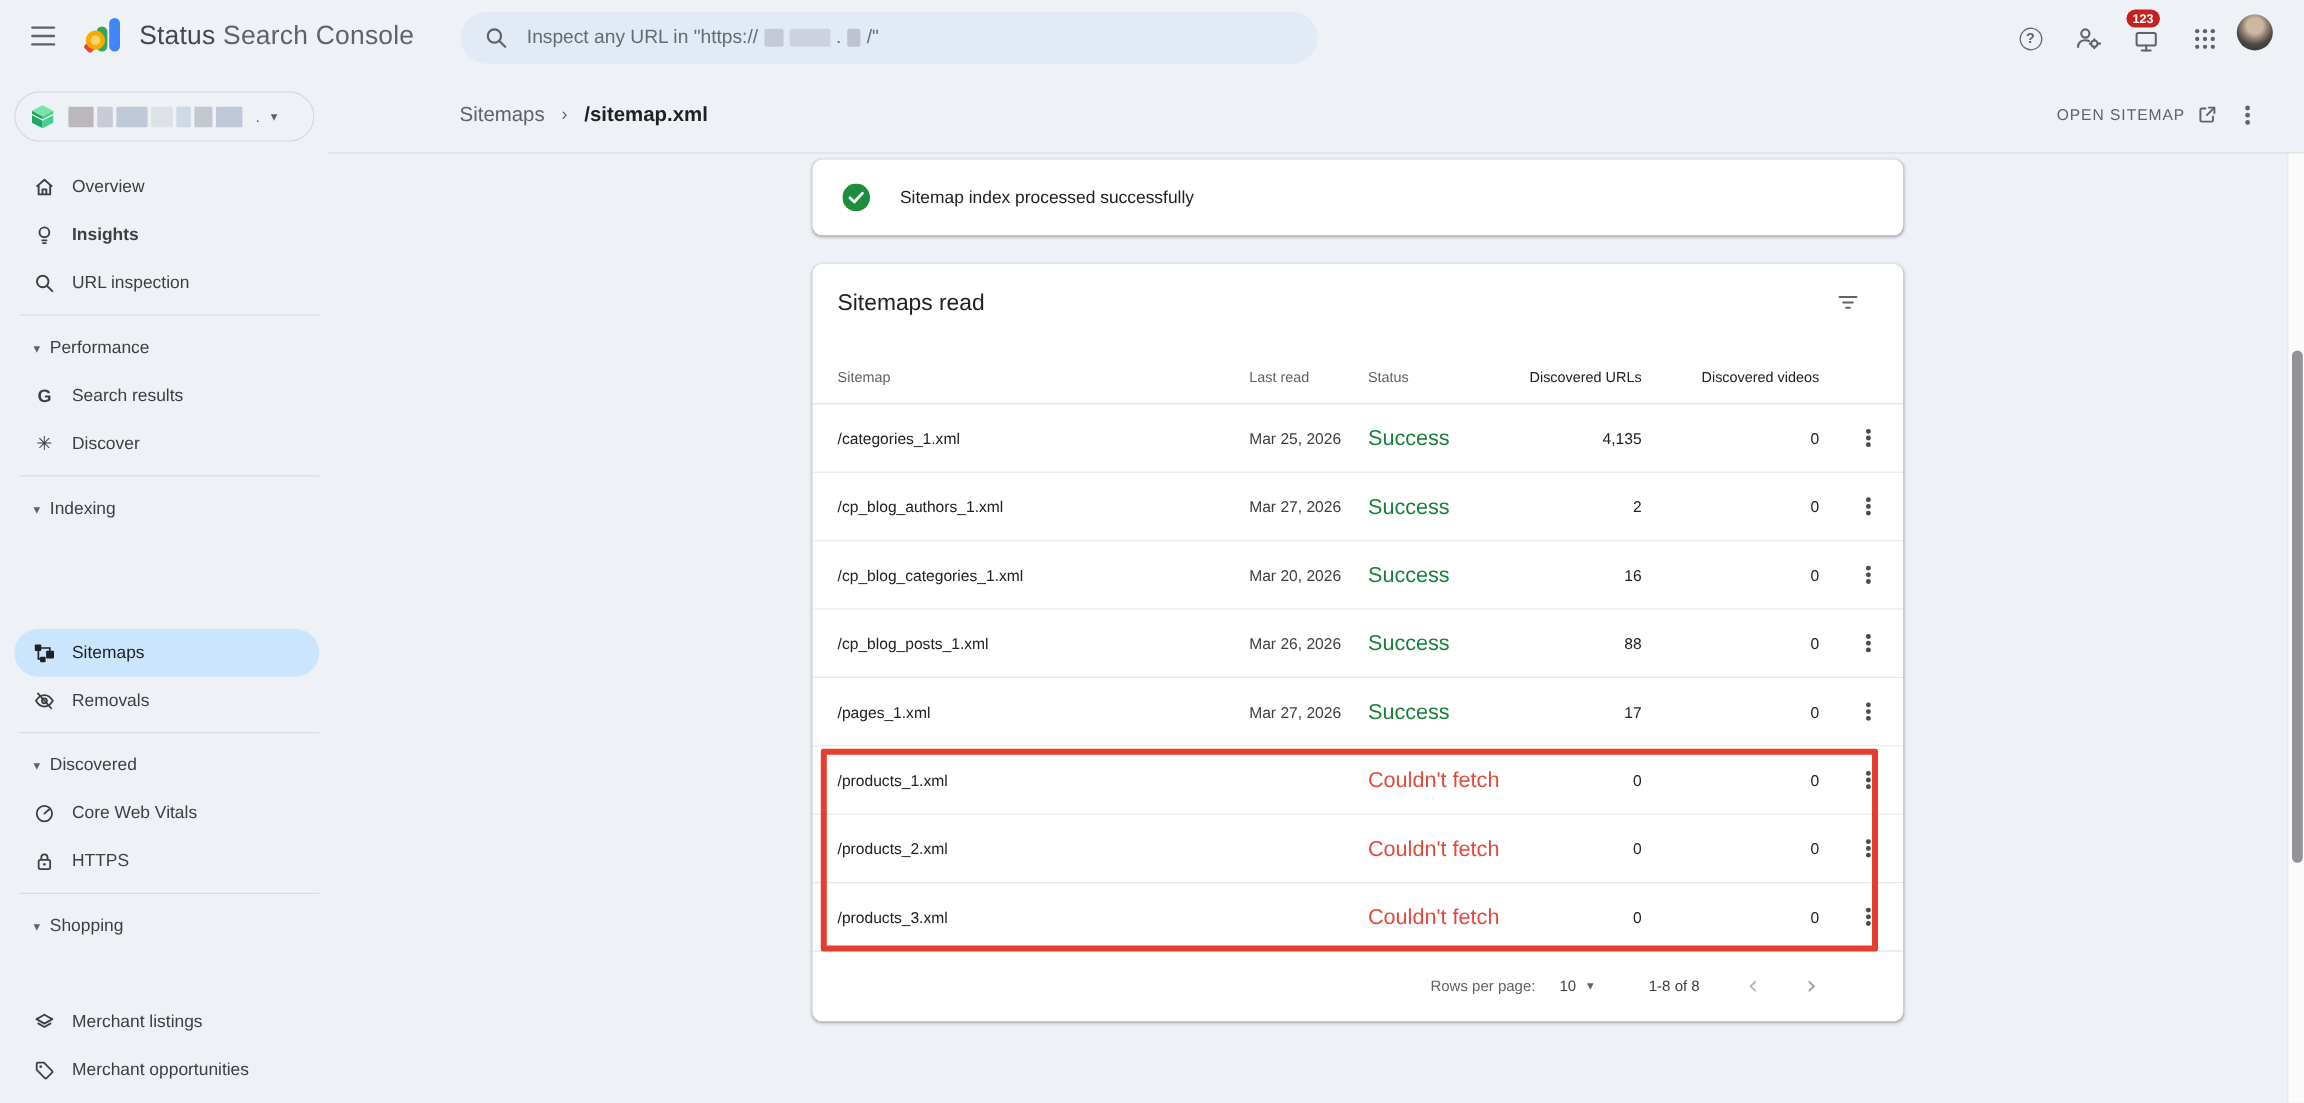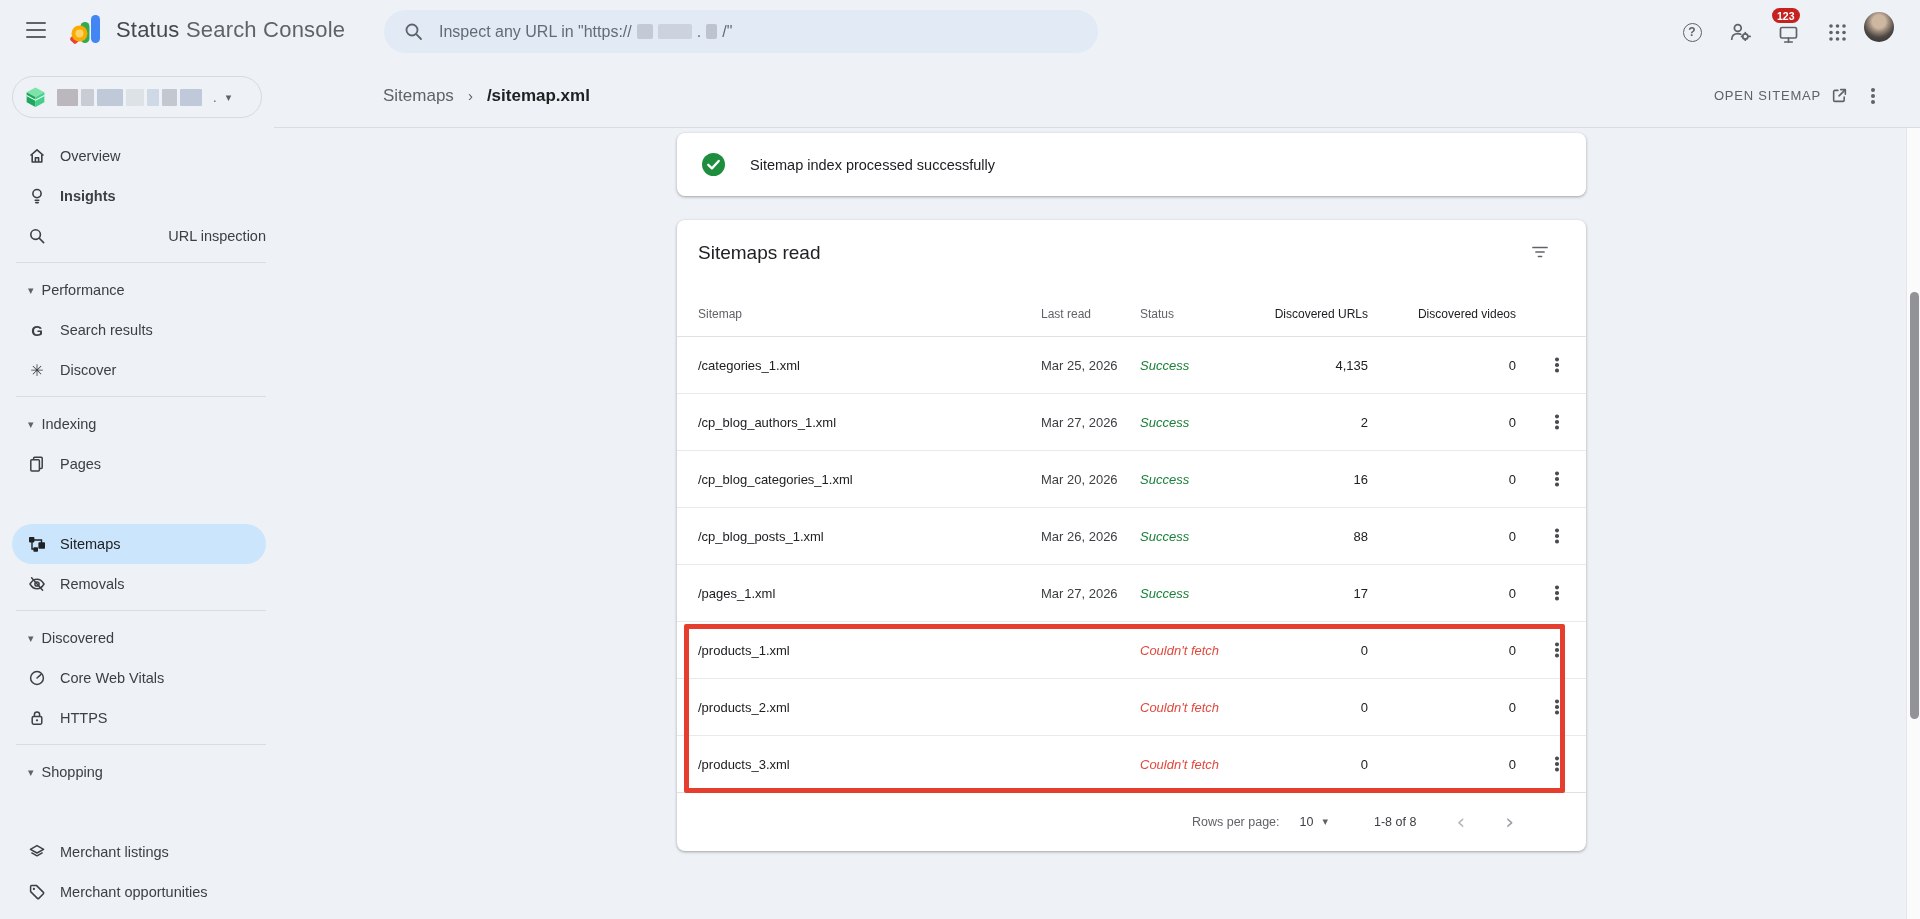--- a/index.html
+++ b/index.html
@@ -61,21 +61,21 @@
   .card-head { height:72px; padding:22px 24px 0 21px; position:relative; }
   .table-title { font-size:19px; color:#202124; }
   .filter-btn { position:absolute; right:34px; top:20px; width:24px; height:24px; display:flex; align-items:center; justify-content:center; cursor:pointer; }
 
   .tgrid { display:grid; grid-template-columns:1fr 99px 133px 95px 148px 52px; align-items:center; padding:0 18px 0 21px; }
   .thead { height:45px; border-bottom:1px solid #dfe1e5; font-size:12px; color:#5f6368; }
   .thead .num { text-align:right; }
   .trow { height:57px; border-bottom:1px solid #e7e9ec; font-size:13px; }
   .cell-sitemap { color:#202124; }
   .cell-date { color:#3c4043; }
-  .cell-status { font-size:13px;font-style:italic; }
+  .cell-status { font-size:18px; }
   .num { text-align:right; color:#202124; }
   .row-kebab { justify-self:end; }
   .row-kebab i { width:3.6px; height:3.6px; box-shadow:0 -5.6px 0 #494c50, 0 5.6px 0 #494c50; background:#494c50; }
 
   .pager { height:57px; display:flex; align-items:center; justify-content:flex-end; padding-right:72px; font-size:12.5px; color:#5f6368; }
   .pager .rpp-value { color:#3c4043; margin-left:20px; }
   .pager .rpp-caret { margin-left:9px; color:#5f6368; font-size:11px; cursor:pointer; }
   .pager .range { margin-left:46px; color:#3c4043; }
   .page-chevron { font-size:22px; line-height:1; cursor:default; margin-left:40px; font-family:"DejaVu Sans",sans-serif; }
   .chev-left { color:#b4b8bd; }
@@ -203,21 +203,21 @@
     <span class="nicon">
       <svg width="18" height="18" viewBox="0 0 18 18" fill="none" stroke="currentColor" stroke-width="1.6" stroke-linecap="round">
           <circle cx="9" cy="6.6" r="4.1"></circle>
           <path d="M7.2 13.3 h3.6"></path>
           <path d="M7.8 15.6 h2.4"></path>
         </svg>
     </span>
     <span>Insights</span>
   </div>
 
-  <div class="nav-item" style="top:152px;justify-content:space-between;">
+  <div class="nav-item" style="top:152px;">
     <span class="nicon">
       <svg width="18" height="18" viewBox="0 0 18 18" fill="none" stroke="currentColor" stroke-width="1.6" stroke-linecap="round">
           <circle cx="7.6" cy="7.6" r="4.8"></circle>
           <path d="M11.3 11.3 L15.6 15.6"></path>
         </svg>
     </span>
     <span>URL inspection</span>
   </div>
 
   <div class="sep" style="top:198px;"></div>
@@ -241,29 +241,20 @@
     <span>Discover</span>
   </div>
 
   <div class="sep" style="top:332px;"></div>
 
   <div class="nav-section" style="top:340px;">
     <span class="caret">▾</span>
     <span>Indexing</span>
   </div>
 
-  <div class="nav-item" style="top:380px;">
-    <span class="nicon">
-      <svg width="18" height="18" viewBox="0 0 18 18" fill="none" stroke="currentColor" stroke-width="1.5">
-          <rect x="5.6" y="2.2" width="8.6" height="11.2" rx="1"></rect>
-          <rect x="2.8" y="4.8" width="8.6" height="11.2" rx="1" fill="#eef1f5"></rect>
-        </svg>
-    </span>
-    <span>Pages</span>
-  </div>
 
 
   <div class="nav-item active" style="top:460px;">
     <span class="nicon">
       <svg width="18" height="18" viewBox="0 0 18 18">
           <g fill="none" stroke="#202124" stroke-width="1.4">
             <path d="M4 5 H13.5 V8"></path>
             <path d="M4 5 V14 H6"></path>
           </g>
           <rect x="1" y="2" width="5.4" height="5.4" rx="0.8" fill="#202124"></rect>

